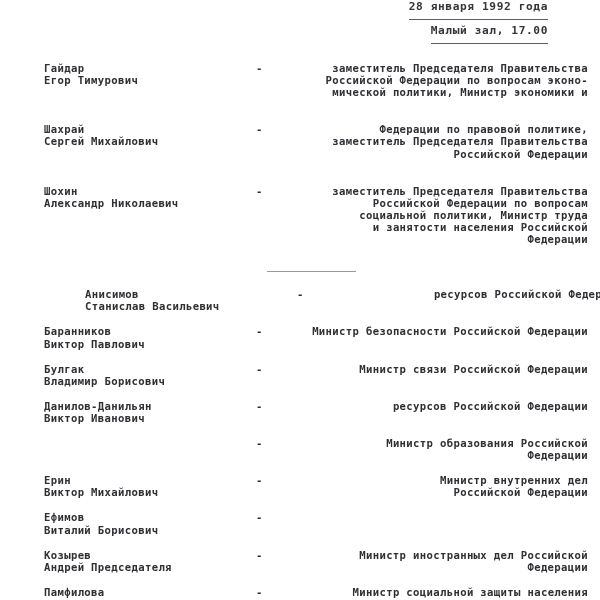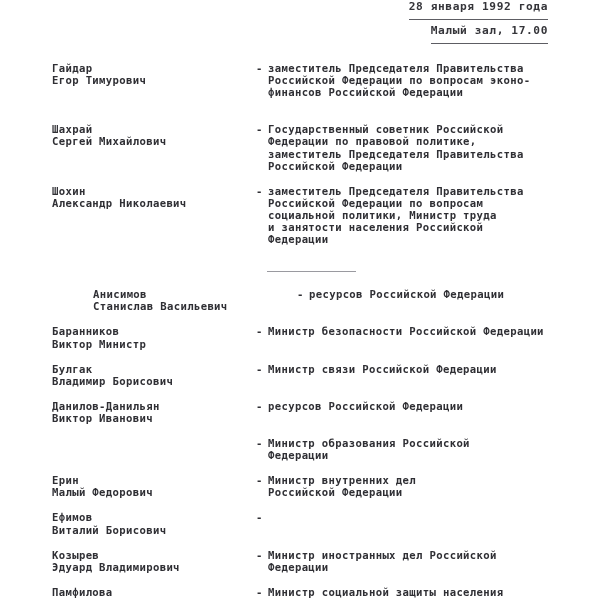--- a/index.html
+++ b/index.html
@@ -56,21 +56,21 @@
     width: 600px;
   }
   .entry {
     position: relative;
     display: block;
     margin-bottom: 13px;
     min-height: 12px;
   }
   .entry-name {
     position: absolute;
-    left: 52px;
+    left: 44px;
     top: 0;
     width: 200px;
   }
   .name-line {
     font-size: 10.6px;
     line-height: 12.1px;
     letter-spacing: 0.35px;
     white-space: pre;
     color: #2f2f34;
   }
@@ -87,20 +87,21 @@
     left: 268px;
     top: 0;
     width: 320px;
   }
   .desc-line {
     font-size: 10.6px;
     line-height: 12.1px;
     letter-spacing: 0.35px;
     white-space: pre;
     color: #2f2f34;
+    text-align: right;
   }
 
   
   .separator-wrap {
     position: relative;
     height: 30px;
   }
   .separator {
     position: absolute;
     left: 267px;
@@ -127,31 +128,30 @@
   <div class="entries" id="entries-root">
       <div class="entry" style="height: 48.4px;">
         <div class="entry-name">
           <div class="name-line">Гайдар</div>
           <div class="name-line">Егор Тимурович</div>
         </div>
         <div class="entry-dash">-</div>
         <div class="entry-desc">
           <div class="desc-line">заместитель Председателя Правительства</div>
           <div class="desc-line">Российской Федерации по вопросам эконо-</div>
-          <div class="desc-line">финансов Российской Федерации</div>
+          <div class="desc-line">мической политики, Министр экономики и</div>
         </div>
       </div>
       <div class="entry" style="height: 48.4px;">
         <div class="entry-name">
           <div class="name-line">Шахрай</div>
           <div class="name-line">Сергей Михайлович</div>
         </div>
         <div class="entry-dash">-</div>
         <div class="entry-desc">
-          <div class="desc-line">Государственный советник Российской</div>
           <div class="desc-line">Федерации по правовой политике,</div>
           <div class="desc-line">заместитель Председателя Правительства</div>
           <div class="desc-line">Российской Федерации</div>
         </div>
       </div>
       <div class="entry" style="height: 60.5px;">
         <div class="entry-name">
           <div class="name-line">Шохин</div>
           <div class="name-line">Александр Николаевич</div>
         </div>
@@ -173,21 +173,21 @@
           <div class="name-line">Станислав Васильевич</div>
         </div>
         <div class="entry-dash">-</div>
         <div class="entry-desc">
           <div class="desc-line">ресурсов Российской Федерации</div>
         </div>
       </div>
       <div class="entry" style="height: 24.2px;">
         <div class="entry-name">
           <div class="name-line">Баранников</div>
-          <div class="name-line">Виктор Министр</div>
+          <div class="name-line">Виктор Павлович</div>
         </div>
         <div class="entry-dash">-</div>
         <div class="entry-desc">
           <div class="desc-line">Министр безопасности Российской Федерации</div>
         </div>
       </div>
       <div class="entry" style="height: 24.2px;">
         <div class="entry-name">
           <div class="name-line">Булгак</div>
           <div class="name-line">Владимир Борисович</div>
@@ -210,39 +210,39 @@
       <div class="entry" style="height: 24.2px;">
         <div class="entry-dash">-</div>
         <div class="entry-desc">
           <div class="desc-line">Министр образования Российской</div>
           <div class="desc-line">Федерации</div>
         </div>
       </div>
       <div class="entry" style="height: 24.2px;">
         <div class="entry-name">
           <div class="name-line">Ерин</div>
-          <div class="name-line">Малый Федорович</div>
+          <div class="name-line">Виктор Михайлович</div>
         </div>
         <div class="entry-dash">-</div>
         <div class="entry-desc">
           <div class="desc-line">Министр внутренних дел</div>
           <div class="desc-line">Российской Федерации</div>
         </div>
       </div>
       <div class="entry" style="height: 24.2px;">
         <div class="entry-name">
           <div class="name-line">Ефимов</div>
           <div class="name-line">Виталий Борисович</div>
         </div>
         <div class="entry-dash">-</div>
       </div>
       <div class="entry" style="height: 24.2px;">
         <div class="entry-name">
           <div class="name-line">Козырев</div>
-          <div class="name-line">Эдуард Владимирович</div>
+          <div class="name-line">Андрей Председателя</div>
         </div>
         <div class="entry-dash">-</div>
         <div class="entry-desc">
           <div class="desc-line">Министр иностранных дел Российской</div>
           <div class="desc-line">Федерации</div>
         </div>
       </div>
       <div class="entry" style="height: 12.1px;">
         <div class="entry-name">
           <div class="name-line">Памфилова</div>

